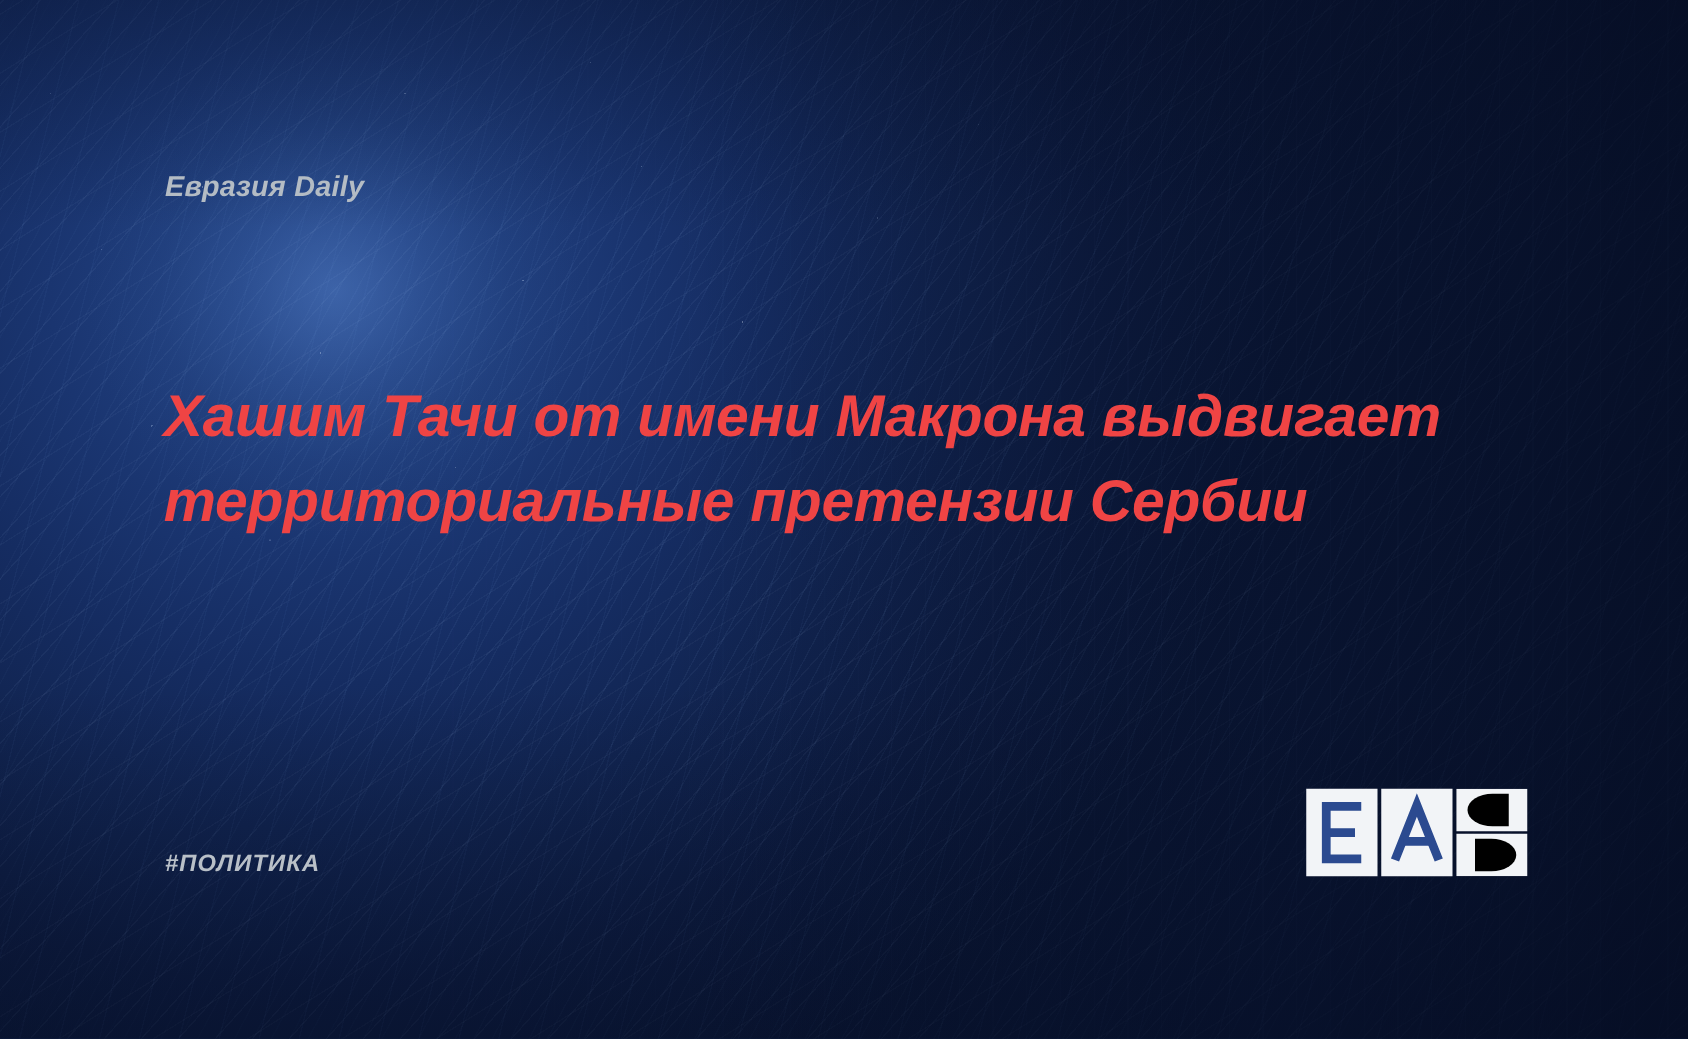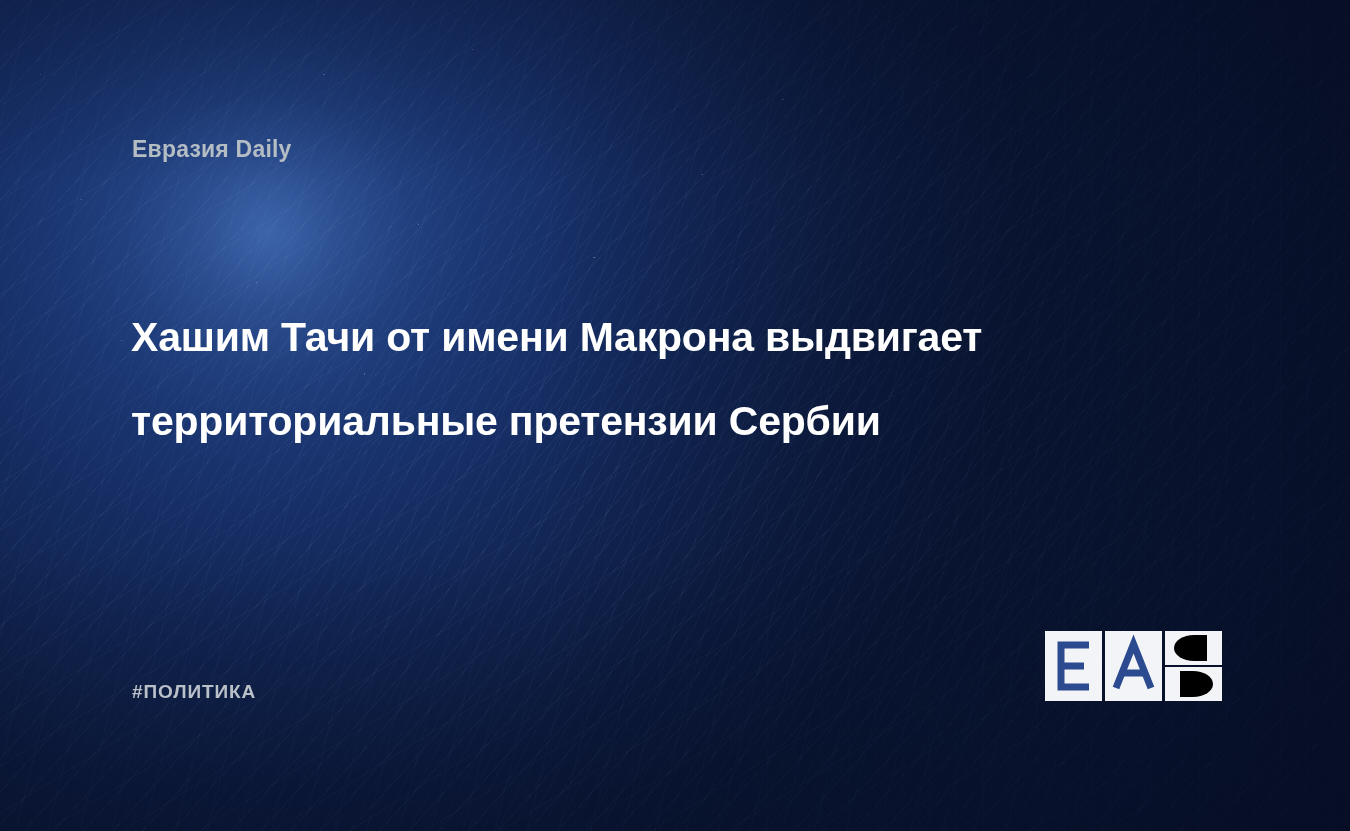--- a/index.html
+++ b/index.html
@@ -142,42 +142,43 @@
       radial-gradient(circle 1.3px at 16% 52%, rgba(210,230,255,0.4) 50%, rgba(0,0,0,0) 51%),
       radial-gradient(circle 1px at 46% 48%, rgba(210,230,255,0.4) 50%, rgba(0,0,0,0) 51%),
       radial-gradient(circle 1.2px at 58% 12%, rgba(210,230,255,0.4) 50%, rgba(0,0,0,0) 51%),
       radial-gradient(circle 1.1px at 3% 9%, rgba(200,225,255,0.45) 50%, rgba(0,0,0,0) 51%);
   }
 
   
   .content {
     position: absolute;
     inset: 0;
+    font-style: italic;
   }
 
   .brand {
     position: absolute;
     left: 132px;
     top: 136px;
     font-size: 23px;
     font-weight: bold;
     color: #b4bcc4;
     letter-spacing: 0.2px;
     white-space: nowrap;
   }
 
   .headline {
     position: absolute;
     left: 131px;
     top: 268px;
     width: 1095px;
-    font-size: 41px;
+    font-size: 47px;
     font-weight: bold;
-    line-height: 84px;
-    color: #ffffff;
+    line-height: 68px;
+    color: #ef4444;
     letter-spacing: -0.2px;
   }
 
   .tag {
     position: absolute;
     left: 132px;
     top: 681px;
     font-size: 19px;
     font-weight: bold;
     color: #b9c0c8;

